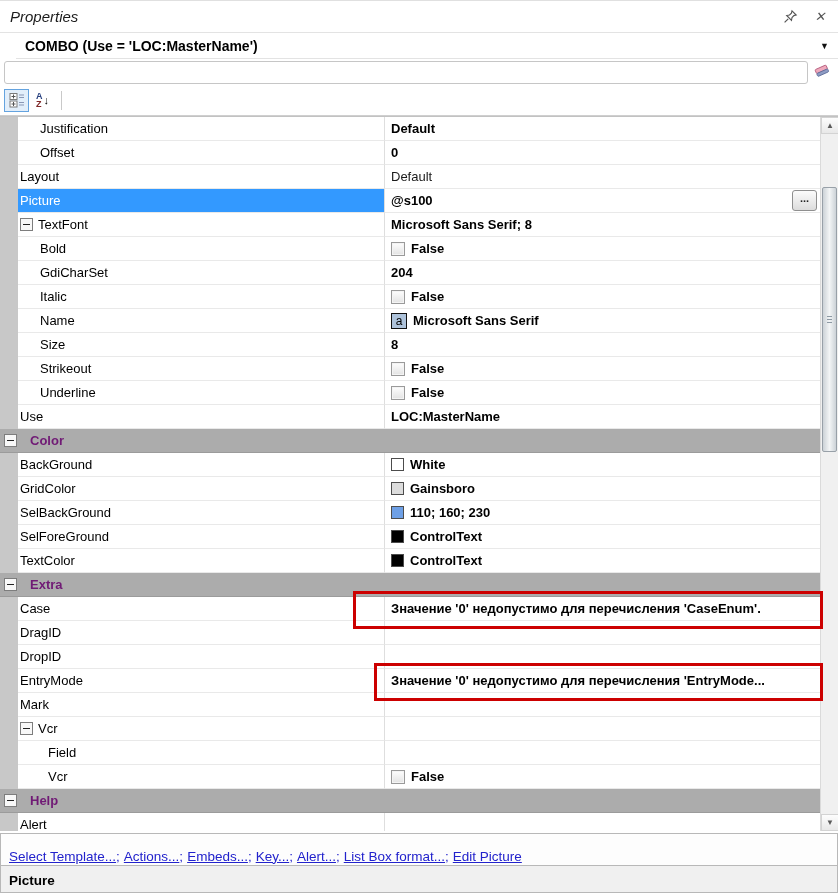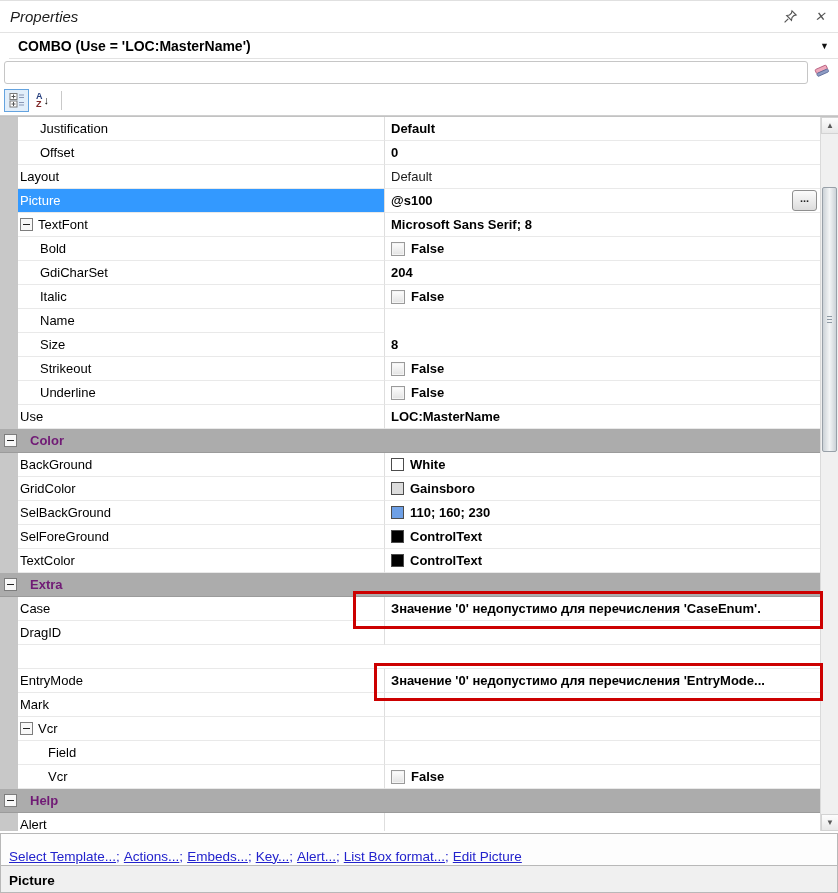--- a/index.html
+++ b/index.html
@@ -6,21 +6,21 @@
   html,body { width:838px; height:893px; background:#fff; font-family:"Liberation Sans",sans-serif; }
   .panel { position:relative; width:838px; height:893px; background:#fff; overflow:hidden; border-top:1px solid #e0e0e0; }
 
   
   .hdr { position:absolute; top:0; left:0; right:0; height:32px; display:flex; align-items:center; padding:0 10px; background:#fff; border-bottom:1px solid #e3e3e3;font-style:italic; }
   .hdr-title { font-size:15px; color:#1b1b1b; }
   .hdr-icons { margin-left:auto; display:flex; align-items:center; gap:14px; }
   .icon-btn { width:16px; height:16px; display:flex; align-items:center; justify-content:center; color:#555; cursor:default; }
   .x-glyph { font-size:13px; color:#555; }
 
-  .selector { position:absolute; top:32px; left:9px; right:0; height:26px; display:flex; align-items:center; padding:0 9px; border-bottom:1px solid #e3e3e3; background:#fff; }
+  .selector { position:absolute; top:32px; left:16px; right:0; height:26px; display:flex; align-items:center; padding:0 9px; border-bottom:1px solid #e3e3e3; background:#fff; }
   .selector-text { font-weight:bold; font-size:14px; color:#000; }
   .dd-arrow { margin-left:auto; font-size:9px; color:#111; }
 
   .search-row { position:absolute; top:58px; left:0; right:0; height:26px; display:flex; align-items:center; padding:0 4px; }
   .search-input { flex:1; height:23px; border:1px solid #c6c6c6; border-radius:3px; font-size:12px; padding:0 5px; outline:none; font-family:"Liberation Sans",sans-serif; }
   .eraser { margin:0 3px 0 6px; }
 
   .toolbar { position:absolute; top:84px; left:0; right:0; height:31px; display:flex; align-items:center; padding:0 4px; border-bottom:1px solid #cfcfcf; background:#fff; }
   .tb-btn { width:25px; height:23px; display:flex; align-items:center; justify-content:center; border:1px solid transparent; }
   .tb-btn.active { border:1px solid #64a3df; background:#e2eefa; }
@@ -211,20 +211,24 @@
           <div class="value-cell">
             <span class="checkbox"></span>
             <span class="val b">False</span>
           </div>
         </div>
         <div class="row prop">
           <div class="gutter"></div>
           <div class="name-cell ind1">
             <span>Name</span>
           </div>
+          <div class="value-cell">
+            <span class="font-icon"></span>
+            <span class="val b">Microsoft Sans Serif</span>
+          </div>
         </div>
         <div class="row prop">
           <div class="gutter"></div>
           <div class="name-cell ind1">
             <span>Size</span>
           </div>
           <div class="value-cell">
             <span class="val b">8</span>
           </div>
         </div>
@@ -328,20 +332,23 @@
           <div class="gutter"></div>
           <div class="name-cell">
             <span>DragID</span>
           </div>
           <div class="value-cell">
             <span class="val"></span>
           </div>
         </div>
         <div class="row prop">
           <div class="gutter"></div>
+          <div class="name-cell">
+            <span>DropID</span>
+          </div>
           <div class="value-cell">
             <span class="val"></span>
           </div>
         </div>
         <div class="row prop">
           <div class="gutter"></div>
           <div class="name-cell">
             <span>EntryMode</span>
           </div>
           <div class="value-cell">

